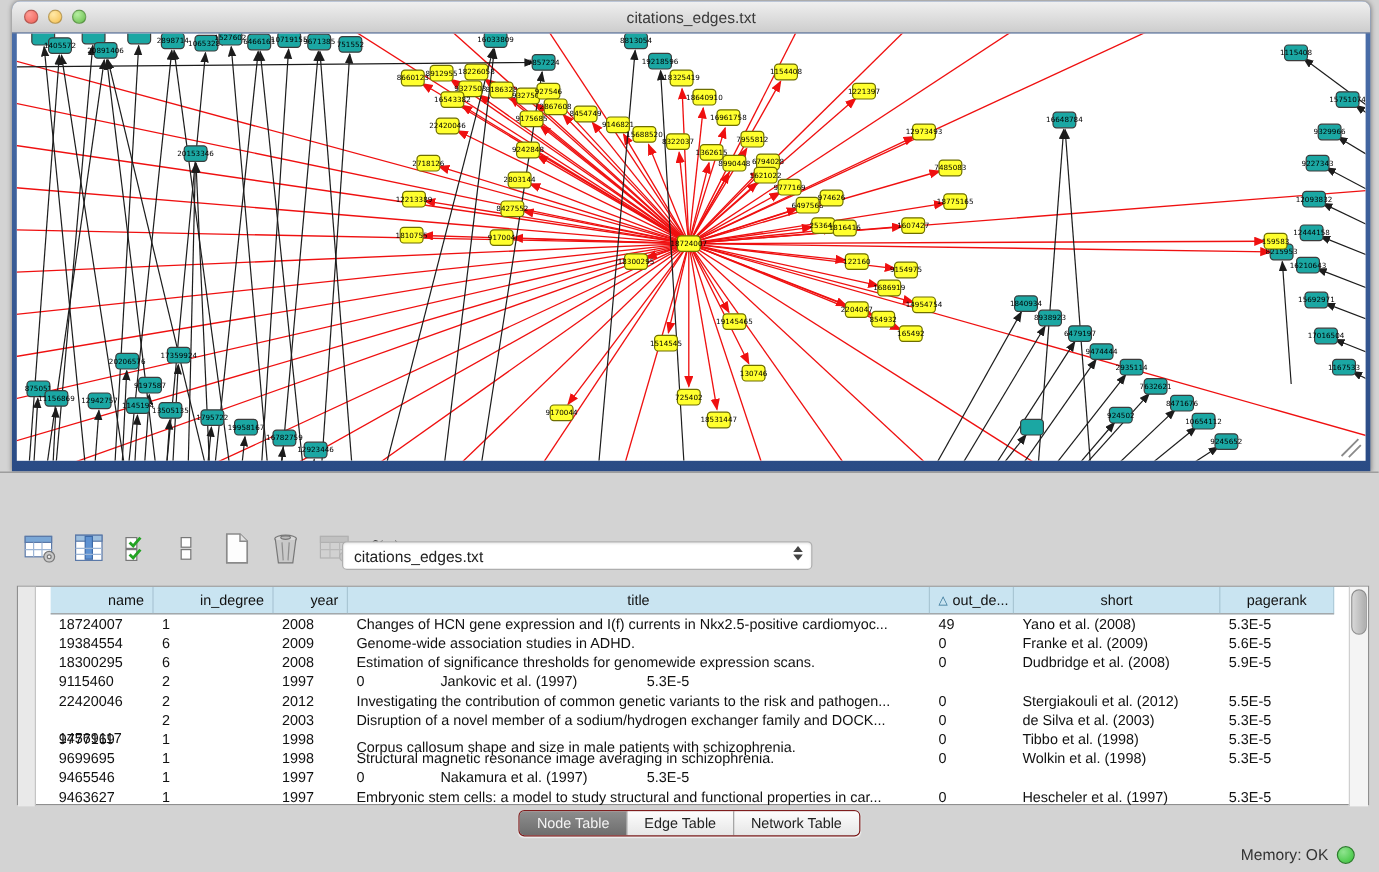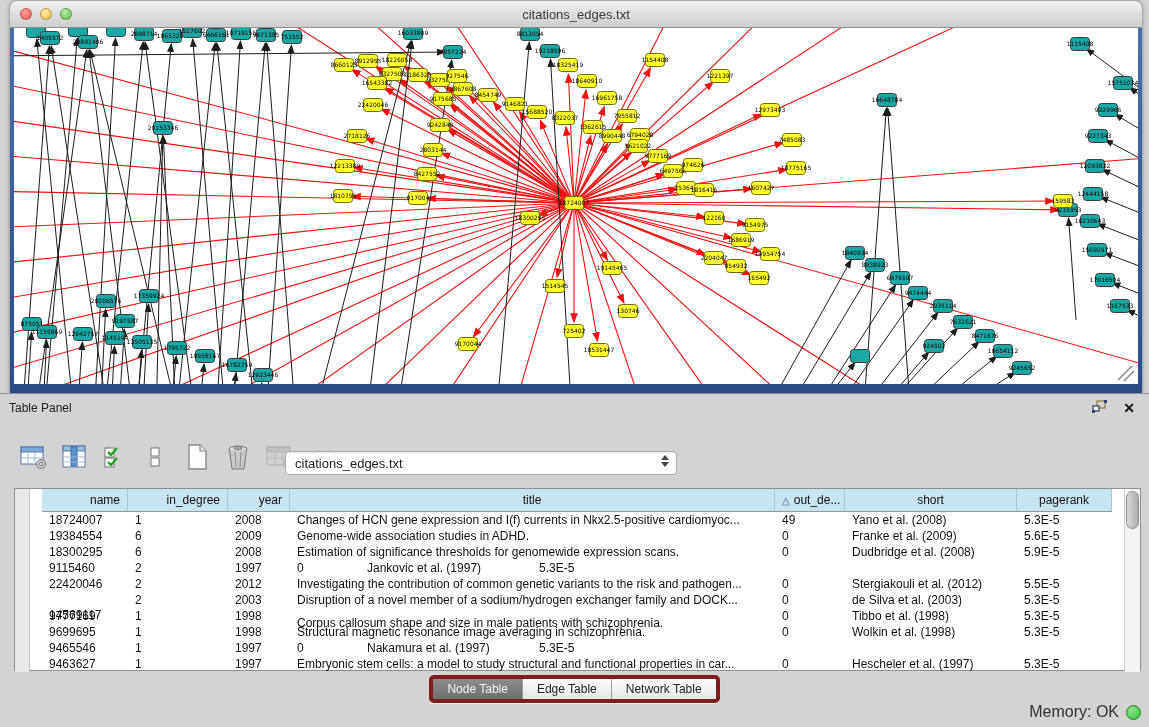--- a/index.html
+++ b/index.html
@@ -53,30 +53,30 @@
   .sort-tri{color:#2e6f93;font-size:10px;margin-right:4px;}
   .gutter{flex:0 0 14px;background:#e9e9e9;border-right:1px solid #c4c4c4;}
   .trow{display:flex;height:16px;align-items:center;}
   .td{box-sizing:border-box;font-size:12px;color:#111;padding:0 7px;white-space:nowrap;overflow:hidden;flex-shrink:0;}
   .vscroll{flex:0 0 15px;background:#f4f4f4;border-left:1px solid #cfcfcf;position:relative;}
   .vthumb{position:absolute;left:1px;right:1px;top:2px;height:36px;border:1px solid #8e8e8e;border-radius:8px;
     background:linear-gradient(90deg,#d8d8d8,#aeaeae);}
 
   
   .tabsbar{position:absolute;left:0;top:280px;right:0;height:26px;display:flex;justify-content:center;align-items:flex-start;}
-  .seg{display:flex;border:4px solid #7f1d1d;border-radius:5px;overflow:hidden;margin-top:1px;
+  .seg{display:flex;border:1px solid #7f1d1d;border-radius:5px;overflow:hidden;margin-top:1px;
     box-shadow:0 1px 1px rgba(255,255,255,.7);}
   .seg .tab{height:20px;display:flex;align-items:center;padding:0 14px;font-size:12px;color:#222;
     background:linear-gradient(#fdfdfd,#e6e6e6);border-right:1px solid #9a9a9a;}
   .seg .tab:last-child{border-right:none;}
   .seg .tab.selected{background:linear-gradient(#8d8d8d,#6e6e6e);color:#f4f4f4;}
 
   
   .statusbar{position:absolute;left:16px;top:302px;right:0;height:32px;display:flex;align-items:center;
-    justify-content:flex-end;padding-right:8px;gap:7px;font-size:16px;color:#333;}
+    justify-content:flex-end;padding-right:20px;gap:7px;font-size:13px;color:#333;}
   .memdot{width:13px;height:13px;border-radius:50%;border:1px solid #2a7a2a;
     background:radial-gradient(circle at 35% 30%,#8fe48f,#35c135);}
 </style>
 </head>
 <body>
 
 <div id="app">
 
   <div class="net-window">
     <div class="titlebar">
@@ -684,34 +684,20 @@
           </g>
         <g>
           <line x1="1104" y1="352" x2="1118" y2="338" stroke="#8a8a8a" stroke-width="1.5"></line>
           <line x1="1110" y1="353" x2="1120" y2="343" stroke="#8a8a8a" stroke-width="1.5"></line>
         </g>
       </svg>
     </div>
   </div>
 
   <div class="panel">
-    <div class="panel-head">
-      <span class="panel-title">Table Panel</span>
-      <span class="ph-icons">
-        <span>
-          <svg width="15" height="13" viewBox="0 0 15 13">
-            <rect x="5" y="1" width="8" height="7" fill="none" stroke="#8a7a3a" stroke-width="1.2"></rect>
-            <rect x="1" y="6" width="6" height="5" fill="#f4f4f4" stroke="#33436a" stroke-width="1.2"></rect>
-            <rect x="12" y="0" width="3" height="3" fill="#33436a"></rect>
-            <rect x="0" y="10" width="3" height="3" fill="#33436a"></rect>
-          </svg>
-        </span>
-        <span class="close-x">✕</span>
-      </span>
-    </div>
 
     <div class="toolbar">
       <span class="tbtn">
         <svg width="27" height="24" viewBox="0 0 27 24">
           <rect x="1" y="2" width="22" height="17" fill="#fff" stroke="#5b79a8"></rect>
           <rect x="1" y="2" width="22" height="5" fill="#7aa7d6" stroke="#5b79a8"></rect>
           <line x1="8" y1="7" x2="8" y2="19" stroke="#9db6d6"></line>
             <line x1="15" y1="7" x2="15" y2="19" stroke="#9db6d6"></line>
           <line x1="1" y1="13" x2="23" y2="13" stroke="#9db6d6"></line>
           <circle cx="21" cy="19" r="4.5" fill="#c9c9c9" stroke="#777"></circle>

